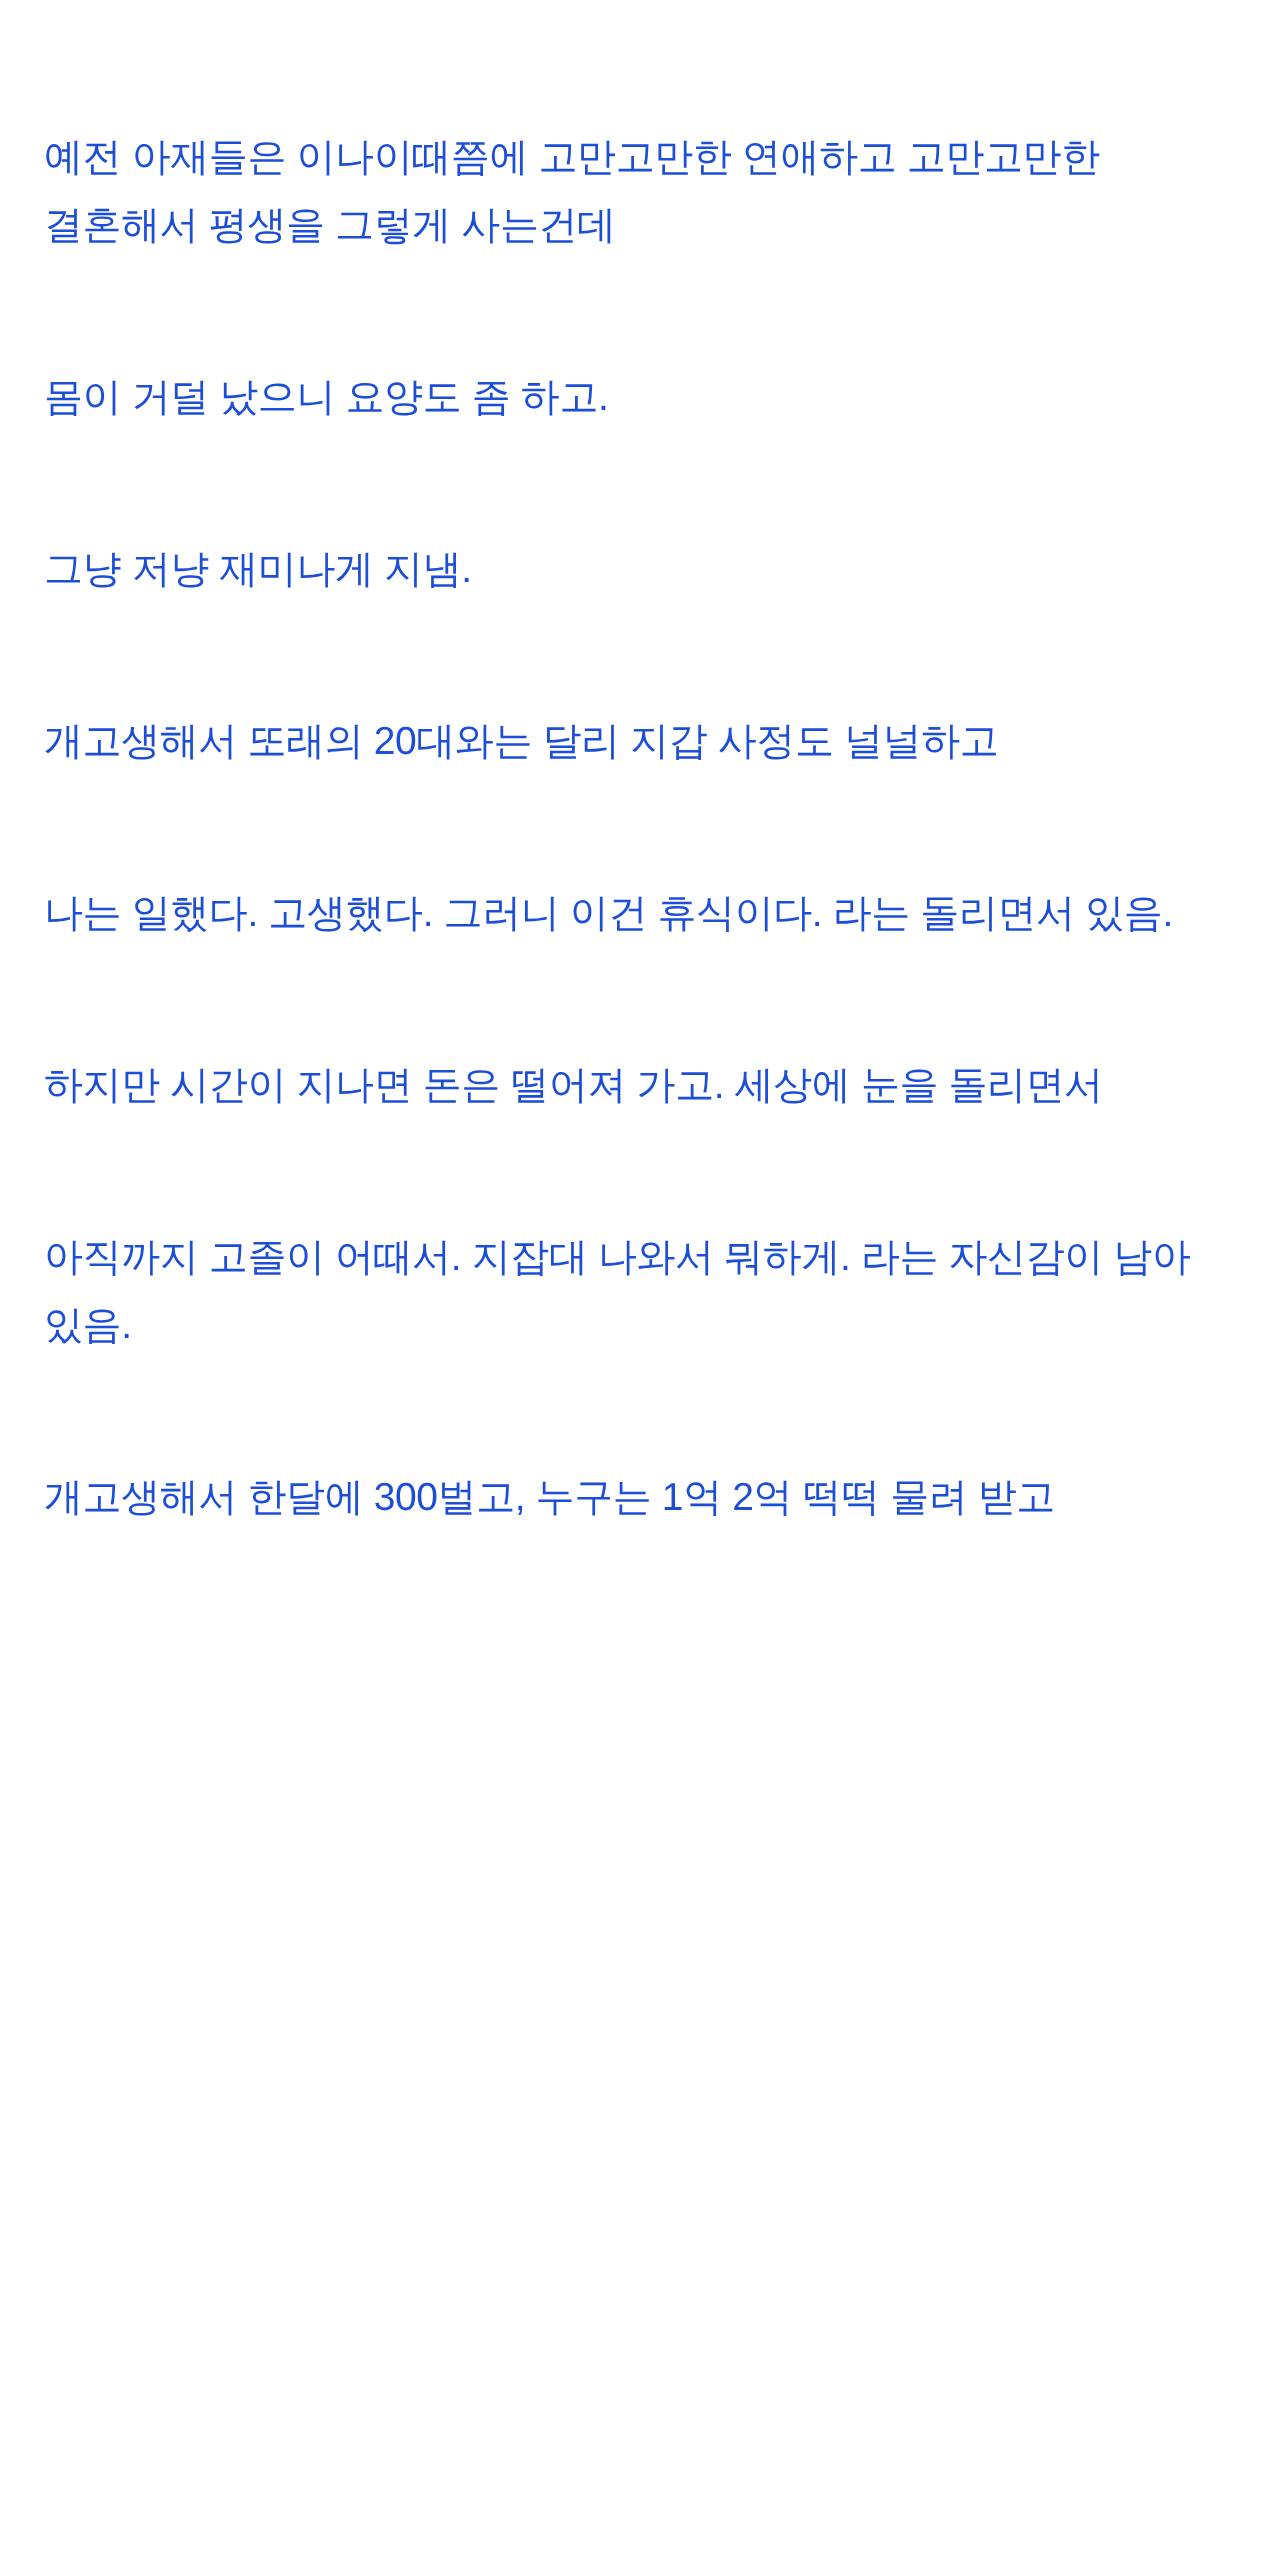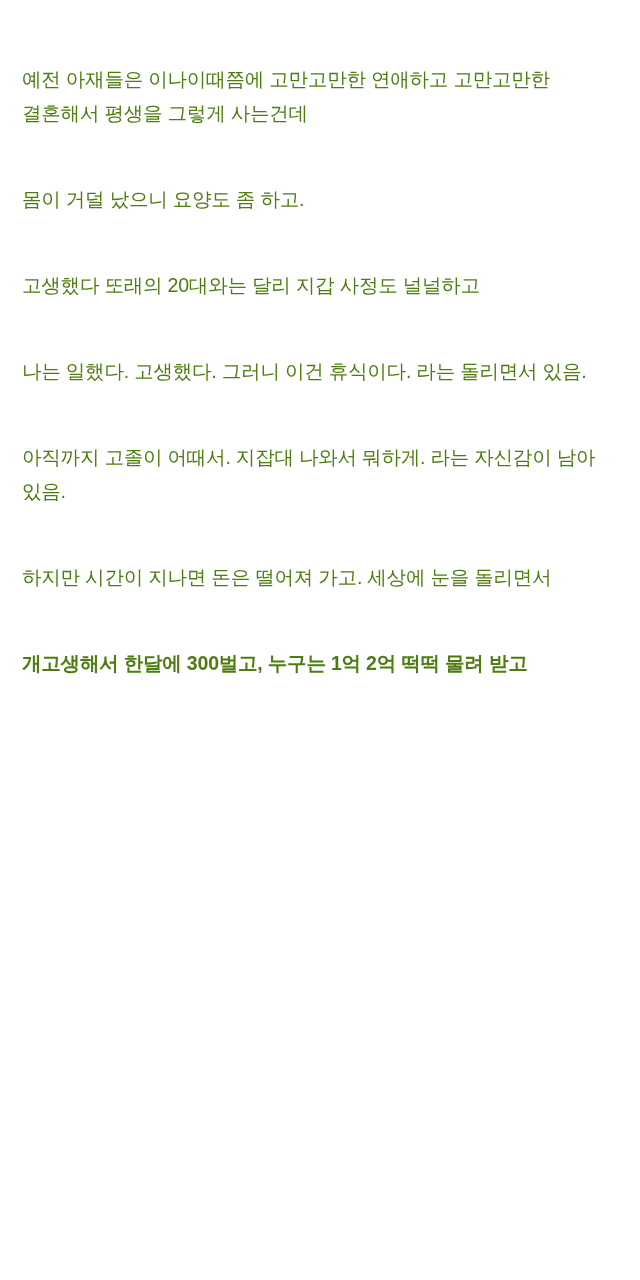--- a/index.html
+++ b/index.html
@@ -15,38 +15,38 @@
   }
   .page {
     position: relative;
     width: 640px;
     height: 1280px;
     background: #ffffff;
     box-sizing: border-box;
     padding: 62px 22px 0 22px;
   }
   .para {
-    color: #4d7c0f;
+    color: #1d4ed8;
     font-size: 19.5px;
     line-height: 34px;
     letter-spacing: -0.2px;
     margin: 0 0 52px 0;
     word-break: keep-all;
     white-space: pre-wrap;
     max-width: 600px;
   }
   .para:last-child {
     margin-bottom: 0;
-    font-weight: bold;
   }
 </style>
 </head>
 <body>
 
 <div class="page">
   <p class="para">예전 아재들은 이나이때쯤에 고만고만한 연애하고 고만고만한 결혼해서 평생을 그렇게 사는건데</p>
   <p class="para">몸이 거덜 났으니 요양도 좀 하고.</p>
-  <p class="para">고생했다 또래의 20대와는 달리 지갑 사정도 널널하고</p>
+  <p class="para">그냥 저냥 재미나게 지냄.</p>
+  <p class="para">개고생해서 또래의 20대와는 달리 지갑 사정도 널널하고</p>
   <p class="para">나는 일했다. 고생했다. 그러니 이건 휴식이다. 라는 돌리면서 있음.</p>
+  <p class="para">하지만 시간이 지나면 돈은 떨어져 가고. 세상에 눈을 돌리면서</p>
   <p class="para">아직까지 고졸이 어때서. 지잡대 나와서 뭐하게. 라는 자신감이 남아 있음.</p>
-  <p class="para">하지만 시간이 지나면 돈은 떨어져 가고. 세상에 눈을 돌리면서</p>
   <p class="para">개고생해서 한달에 300벌고, 누구는 1억 2억 떡떡 물려 받고</p>
 </div>
 
 </body></html>

